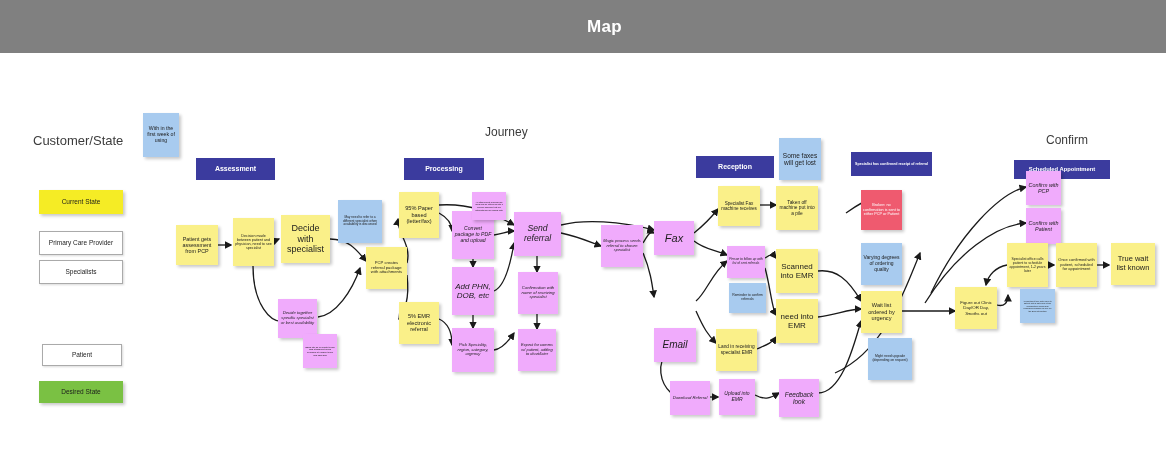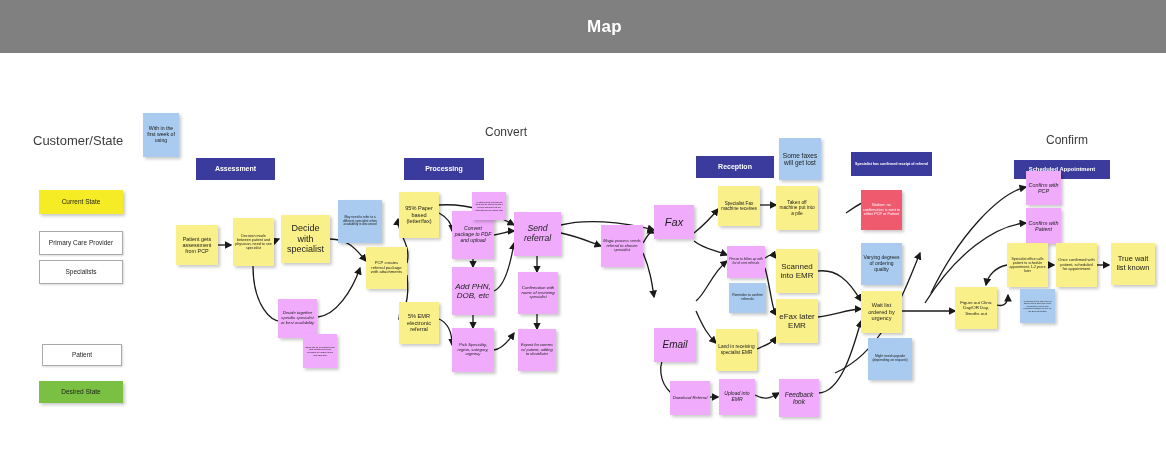--- a/index.html
+++ b/index.html
@@ -113,21 +113,21 @@
           <path d="M1007,212 C996,214 988,222 986,232"></path>
           <path d="M931,240 C960,180 1000,140 1026,134"></path>
           <path d="M925,250 C956,200 996,172 1026,170"></path>
           <path d="M835,320 C880,300 900,250 920,200"></path>
           <path d="M846,160 C860,150 868,146 876,144"></path>
         </g>
     </svg>
 
     <div id="sections-layer">
         <div class="sect-label" style="left: 33px; top: 80px; font-size: 13px;">Customer/State</div>
-        <div class="sect-label" style="left: 485px; top: 72px; font-size: 12px;">Convert</div>
+        <div class="sect-label" style="left: 485px; top: 72px; font-size: 12px;">Journey</div>
         <div class="sect-label" style="left: 1046px; top: 80px; font-size: 12px;">Confirm</div>
       </div>
     <div id="legend-layer">
         <div class="legend-box note n-brightyellow" style="left: 39px; top: 137px; width: 84px; height: 24px; font-size: 6.5px;">Current State</div>
         <div class="legend-box note n-white" style="left: 39px; top: 178px; width: 84px; height: 24px; font-size: 6.5px;">Primary Care Provider</div>
         <div class="legend-box note n-white" style="left: 39px; top: 207px; width: 84px; height: 24px; font-size: 6.5px;">Specialists</div>
         <div class="legend-box note n-white" style="left: 42px; top: 291px; width: 80px; height: 22px; font-size: 6.5px;">Patient</div>
         <div class="legend-box note n-green2" style="left: 39px; top: 328px; width: 84px; height: 22px; font-size: 6.5px;">Desired State</div>
       </div>
     <div id="phases-layer">
@@ -149,29 +149,29 @@
         <div class="note n-yellow" style="left: 399px; top: 139px; width: 40px; height: 46px; font-size: 5.6px;">95% Paper based (letter/fax)</div>
         <div class="note n-yellow" style="left: 399px; top: 249px; width: 40px; height: 42px; font-size: 5.6px;">5% EMR electronic referral</div>
         <div class="note n-green" style="left: 452px; top: 158px; width: 42px; height: 48px; font-size: 5.1px;">Convert package to PDF and upload</div>
         <div class="note n-green" style="left: 452px; top: 214px; width: 42px; height: 48px; font-size: 8px;">Add PHN, DOB, etc</div>
         <div class="note n-green" style="left: 452px; top: 275px; width: 42px; height: 44px; font-size: 4.2px;">Pick Speciality, region, category, urgency</div>
         <div class="note n-green" style="left: 472px; top: 139px; width: 34px; height: 28px; font-size: 2.2px;">All attachments and specific need info for letters go into a referral package that will automatically be shared with</div>
         <div class="note n-green" style="left: 514px; top: 159px; width: 47px; height: 44px; font-size: 8.6px;">Send referral</div>
         <div class="note n-green" style="left: 518px; top: 219px; width: 40px; height: 42px; font-size: 4.2px;">Confirmation with name of receiving specialist</div>
         <div class="note n-green" style="left: 518px; top: 276px; width: 38px; height: 42px; font-size: 4px;">Expect for comms w/ patient, adding to chart/later</div>
         <div class="note n-green" style="left: 601px; top: 172px; width: 42px; height: 42px; font-size: 4px;">Magic process sends referral to chosen specialist</div>
-        <div class="note n-green" style="left: 654px; top: 152px; width: 40px; height: 34px; font-size: 11px;">Fax</div>
+        <div class="note n-green" style="left: 654px; top: 168px; width: 40px; height: 34px; font-size: 11px;">Fax</div>
         <div class="note n-green" style="left: 654px; top: 235px; width: 42px; height: 34px; font-size: 10px; margin-top: 40px;">Email</div>
         <div class="note n-blue" style="left: 779px; top: 85px; width: 42px; height: 42px; font-size: 6.5px;">Some faxes will get lost</div>
         <div class="note n-yellow" style="left: 718px; top: 133px; width: 42px; height: 40px; font-size: 4.6px;">Specialist Fax machine receives</div>
         <div class="note n-yellow" style="left: 776px; top: 133px; width: 42px; height: 44px; font-size: 4.8px;">Taken off machine put into a pile</div>
         <div class="note n-green" style="left: 727px; top: 193px; width: 38px; height: 32px; font-size: 3.2px;">Person to follow up with list of sent referrals</div>
         <div class="note n-blue" style="left: 729px; top: 230px; width: 37px; height: 30px; font-size: 3.4px;">Reminder to confirm referrals</div>
         <div class="note n-yellow" style="left: 776px; top: 196px; width: 42px; height: 44px; font-size: 8px;">Scanned into EMR</div>
-        <div class="note n-yellow" style="left: 776px; top: 246px; width: 42px; height: 44px; font-size: 8px;">eFax later EMR</div>
+        <div class="note n-yellow" style="left: 776px; top: 246px; width: 42px; height: 44px; font-size: 8px;">need into EMR</div>
         <div class="note n-yellow" style="left: 716px; top: 276px; width: 41px; height: 42px; font-size: 4.8px;">Land in receiving specialist EMR</div>
         <div class="note n-green" style="left: 670px; top: 328px; width: 40px; height: 34px; font-size: 4.2px;">Download Referral</div>
         <div class="note n-green" style="left: 719px; top: 326px; width: 36px; height: 36px; font-size: 5px;">Upload into EMR</div>
         <div class="note n-green" style="left: 779px; top: 326px; width: 40px; height: 38px; font-size: 6.5px;">Feedback look</div>
         <div class="note n-red" style="left: 861px; top: 137px; width: 41px; height: 40px; font-size: 3.8px;">Broken: no confirmation is sent to either PCP or Patient</div>
         <div class="note n-blue" style="left: 861px; top: 190px; width: 41px; height: 42px; font-size: 5px;">Varying degrees of ordering quality</div>
         <div class="note n-yellow" style="left: 861px; top: 238px; width: 41px; height: 42px; font-size: 5.6px;">Wait list ordered by urgency</div>
         <div class="note n-blue" style="left: 868px; top: 285px; width: 44px; height: 42px; font-size: 3.4px;">Might need upgrade (depending on request)</div>
         <div class="note n-yellow" style="left: 955px; top: 234px; width: 42px; height: 42px; font-size: 4.4px;">Figure out Clinic Day/OR Day, 3moths out</div>
         <div class="note n-green" style="left: 1026px; top: 118px; width: 35px; height: 34px; font-size: 5.4px;">Confirm with PCP</div>

